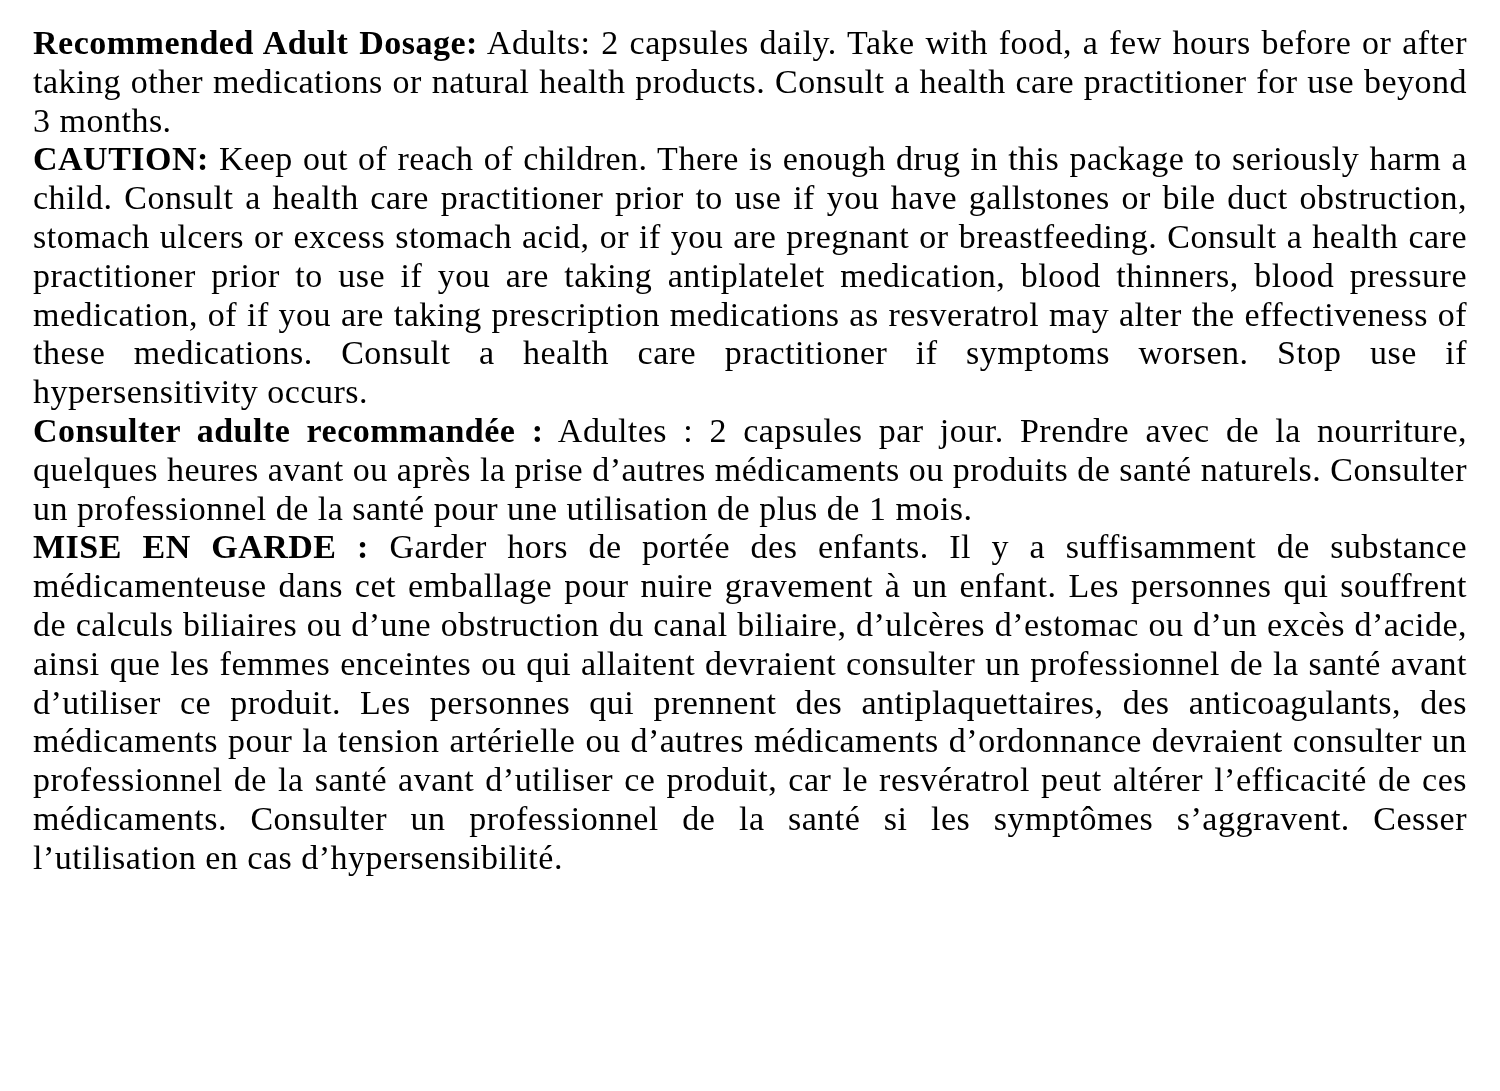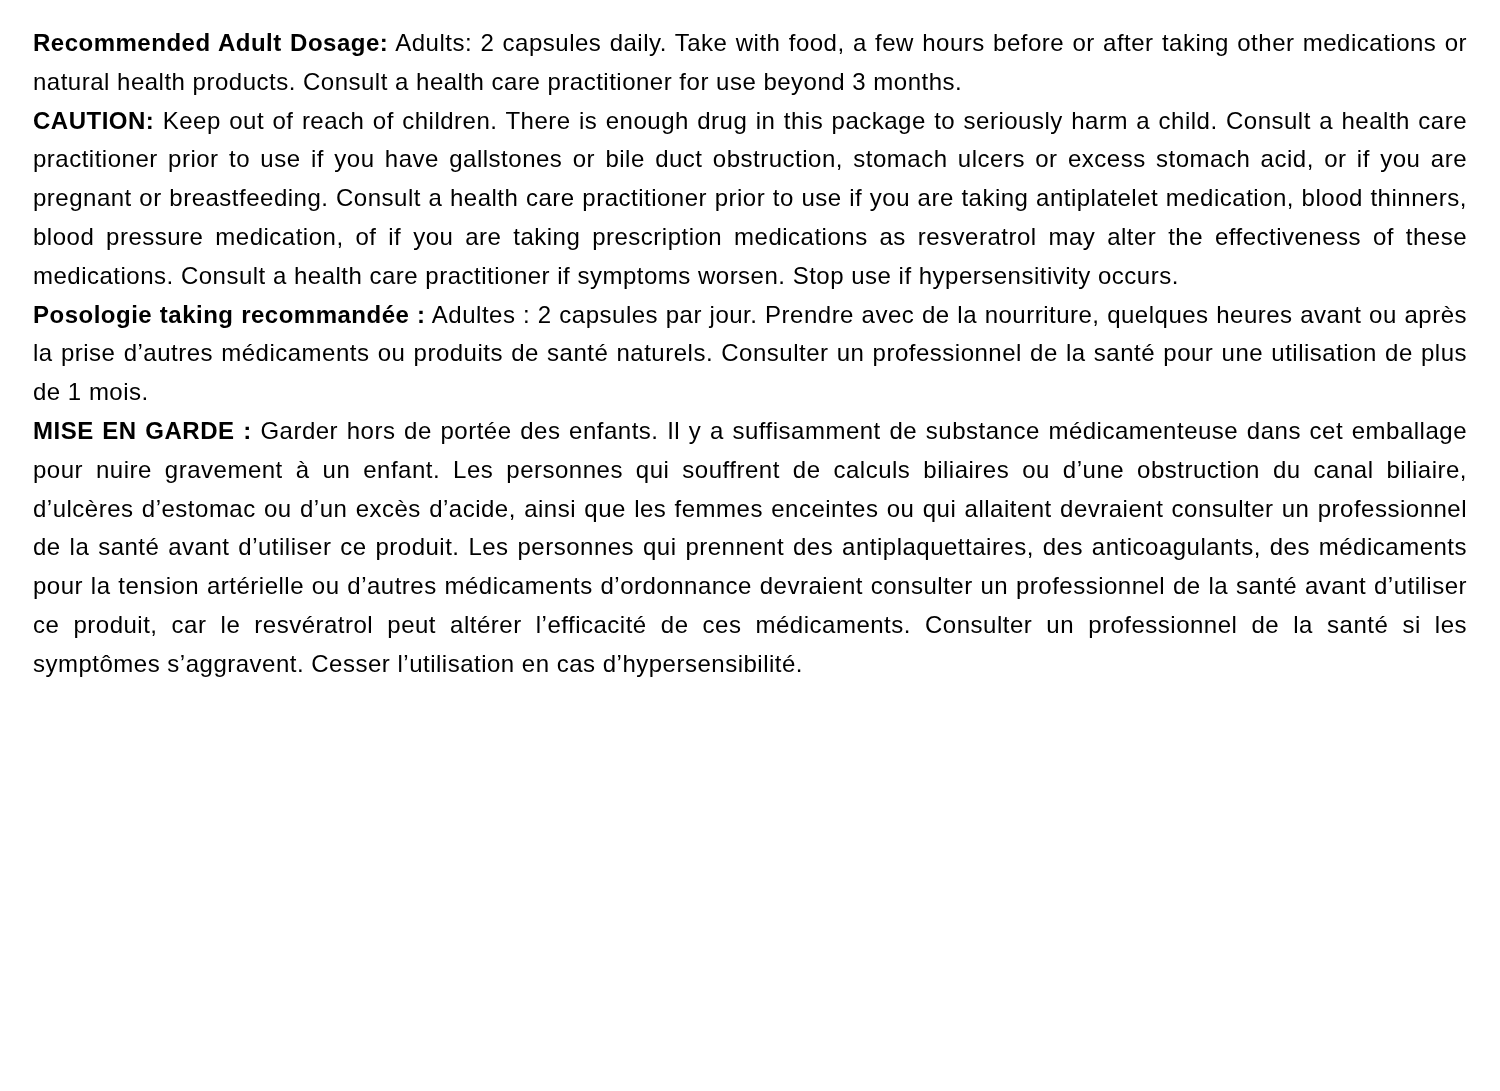--- a/index.html
+++ b/index.html
@@ -7,22 +7,22 @@
     padding: 0;
     background: #ffffff;
   }
   .label-panel {
     width: 1500px;
     height: 974px;
     box-sizing: border-box;
     background: #ffffff;
     color: #000000;
     padding: 24px 33px 0 33px;
-    font-family: Liberation Sans, sans-serif;
-    font-size: 24px;
+    font-family: Liberation Serif, serif;
+    font-size: 34px;
     line-height: 38.8px;
     letter-spacing: 0.5px;
     overflow: hidden;
   }
   .label-panel p {
     margin: 0;
     text-align: justify;
     text-align-last: left;
     hyphens: none;
   }
@@ -37,20 +37,20 @@
 
   <p>
     <strong>Recommended Adult Dosage:</strong><span> Adults: 2 capsules daily. Take with food, a few hours before or after taking other medications or natural health products. Consult a health care practitioner for use beyond 3 months.</span>
   </p>
 
   <p>
     <strong>CAUTION:</strong><span> Keep out of reach of children. There is enough drug in this package to seriously harm a child. Consult a health care practitioner prior to use if you have gallstones or bile duct obstruction, stomach ulcers or excess stomach acid, or if you are pregnant or breastfeeding. Consult a health care practitioner prior to use if you are taking antiplatelet medication, blood thinners, blood pressure medication, of if you are taking prescription medications as resveratrol may alter the effectiveness of these medications. Consult a health care practitioner if symptoms worsen. Stop use if hypersensitivity occurs.</span>
   </p>
 
   <p>
-    <strong>Posologie taking recommandée :</strong><span> Adultes : 2 capsules par jour. Prendre avec de la nourriture, quelques heures avant ou après la prise d’autres médicaments ou produits de santé naturels. Consulter un professionnel de la santé pour une utilisation de plus de 1 mois.</span>
+    <strong>Consulter adulte recommandée :</strong><span> Adultes : 2 capsules par jour. Prendre avec de la nourriture, quelques heures avant ou après la prise d’autres médicaments ou produits de santé naturels. Consulter un professionnel de la santé pour une utilisation de plus de 1 mois.</span>
   </p>
 
   <p>
     <strong>MISE EN GARDE :</strong><span> Garder hors de portée des enfants. Il y a suffisamment de substance médicamenteuse dans cet emballage pour nuire gravement à un enfant. Les personnes qui souffrent de calculs biliaires ou d’une obstruction du canal biliaire, d’ulcères d’estomac ou d’un excès d’acide, ainsi que les femmes enceintes ou qui allaitent devraient consulter un professionnel de la santé avant d’utiliser ce produit. Les personnes qui prennent des antiplaquettaires, des anticoagulants, des médicaments pour la tension artérielle ou d’autres médicaments d’ordonnance devraient consulter un professionnel de la santé avant d’utiliser ce produit, car le resvératrol peut altérer l’efficacité de ces médicaments. Consulter un professionnel de la santé si les symptômes s’aggravent. Cesser l’utilisation en cas d’hypersensibilité.</span>
   </p>
 
 </div>
 
 </body></html>

